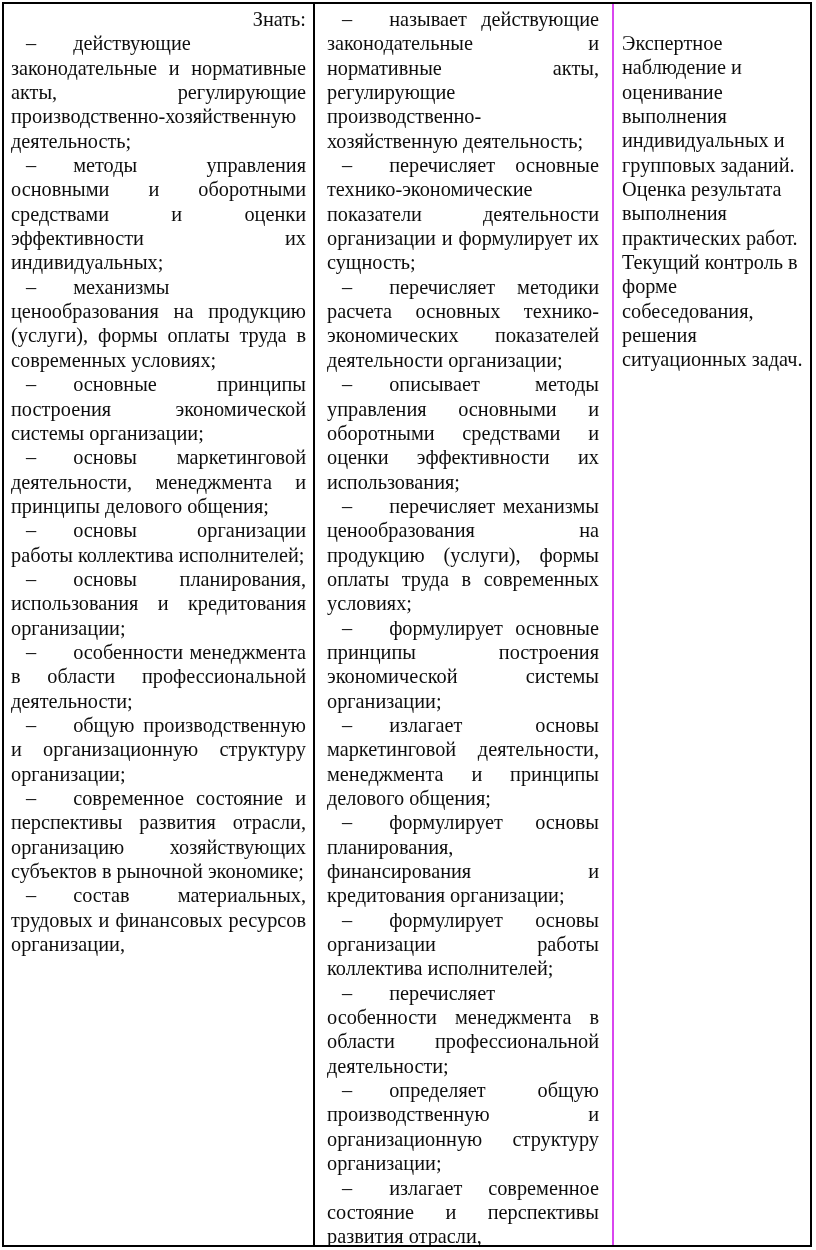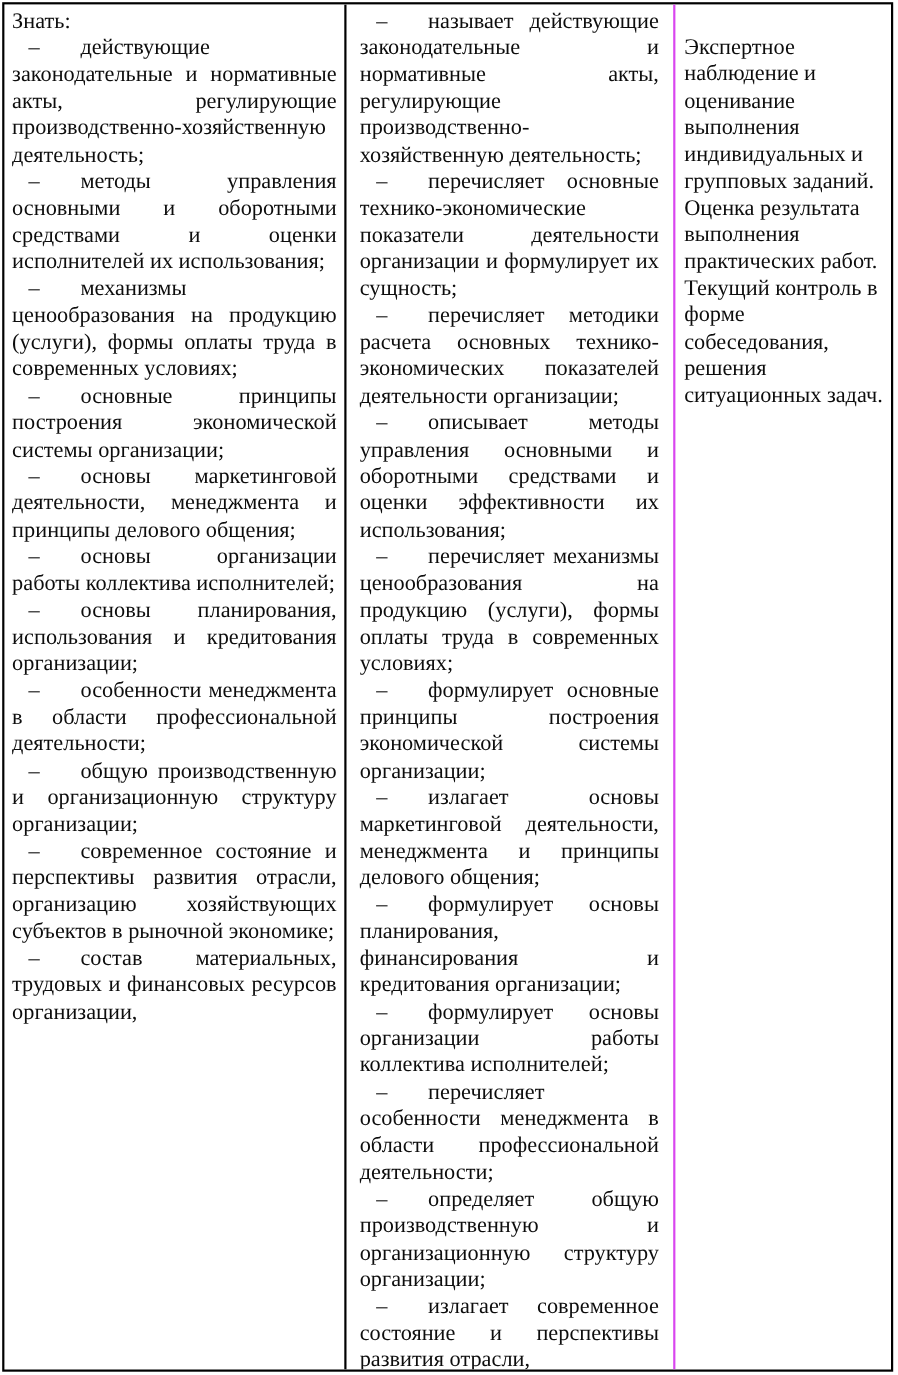--- a/index.html
+++ b/index.html
@@ -44,21 +44,21 @@
     border-right: 2px solid #d946ef;
     padding: 3px 13px 0 12px;
   }
   .cell-assess {
     flex: 1;
     padding: 27px 6px 0 8px;
     border-radius: 22px;
   }
   p { margin: 0; padding: 0; }
   .head-para {
-    text-align: left;
+    text-align: right;
   }
   .item {
     text-align: justify;
     text-indent: 15px;
   }
   .tab {
     display: inline-block;
     width: 37px;
   }
   .assess-para {
@@ -67,21 +67,21 @@
 </style>
 </head>
 <body>
 
 <div class="page">
   <div class="doc-table">
 
     <div class="cell cell-know">
       <p class="head-para">Знать:</p>
       <p class="item"><span>–</span><span class="tab"></span><span>действующие законодательные и нормативные акты, регулирующие производственно-хозяйственную деятельность;</span></p>
-      <p class="item"><span>–</span><span class="tab"></span><span>методы управления основными и оборотными средствами и оценки исполнителей их использования;</span></p>
+      <p class="item"><span>–</span><span class="tab"></span><span>методы управления основными и оборотными средствами и оценки эффективности их индивидуальных;</span></p>
       <p class="item"><span>–</span><span class="tab"></span><span>механизмы ценообразования на продукцию (услуги), формы оплаты труда в современных условиях;</span></p>
       <p class="item"><span>–</span><span class="tab"></span><span>основные принципы построения экономической системы организации;</span></p>
       <p class="item"><span>–</span><span class="tab"></span><span>основы маркетинговой деятельности, менеджмента и принципы делового общения;</span></p>
       <p class="item"><span>–</span><span class="tab"></span><span>основы организации работы коллектива исполнителей;</span></p>
       <p class="item"><span>–</span><span class="tab"></span><span>основы планирования, использования и кредитования организации;</span></p>
       <p class="item"><span>–</span><span class="tab"></span><span>особенности менеджмента в области профессиональной деятельности;</span></p>
       <p class="item"><span>–</span><span class="tab"></span><span>общую производственную и организационную структуру организации;</span></p>
       <p class="item"><span>–</span><span class="tab"></span><span>современное состояние и перспективы развития отрасли, организацию хозяйствующих субъектов в рыночной экономике;</span></p>
       <p class="item"><span>–</span><span class="tab"></span><span>состав материальных, трудовых и финансовых ресурсов организации,</span></p>
     </div>

